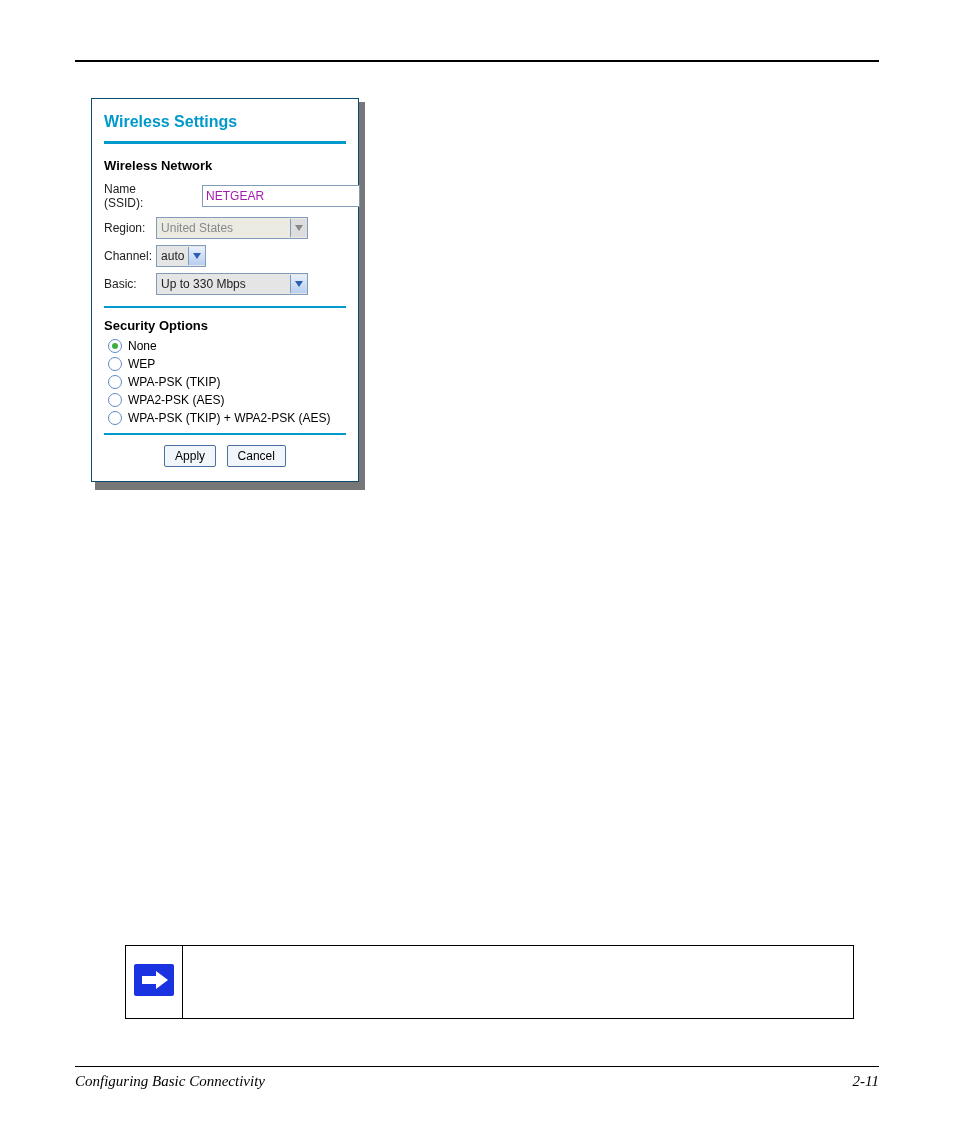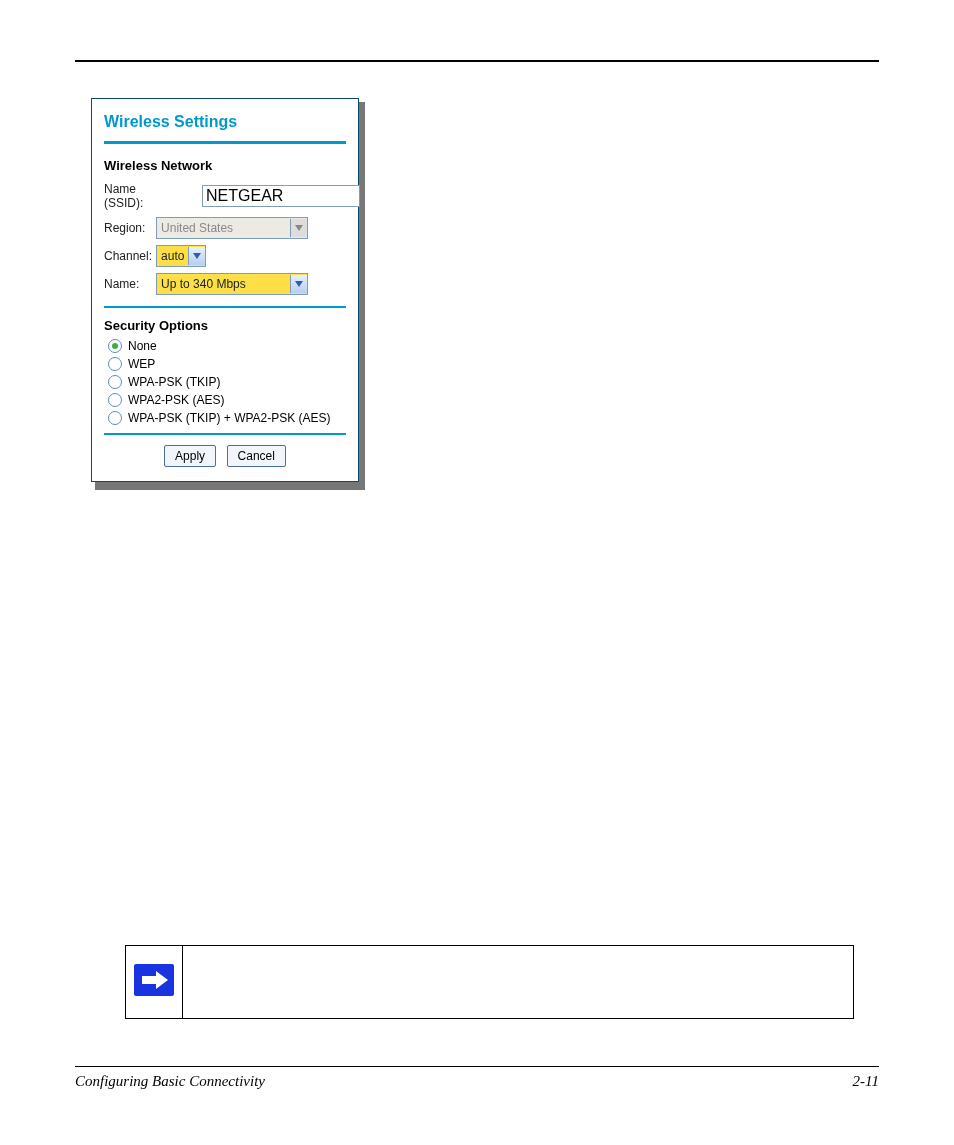--- a/index.html
+++ b/index.html
@@ -69,32 +69,32 @@
     vertical-align: middle;
   }
   .form-label {
     width: 70px;
     line-height: 1.2;
   }
   .text-input {
     border: 1px solid #7F9DB9;
     height: 18px;
     width: 150px;
-    font-size: 16px;
+    font-size: 12px;
     padding: 1px 3px;
     font-family: Arial, sans-serif;
-    color: #000000;
+    color: #a21caf;
     margin-left: 46px;
   }
   .select-wrap {
     display: inline-flex;
     align-items: center;
     border: 1px solid #7F9DB9;
     height: 20px;
-    background: #fde047;
+    background: #e5e5e5;
   }
   .select-wrap.disabled {
     background: #EBEBE4;
     color: #7a7a7a;
   }
   .select-value {
     padding: 0 4px;
     font-size: 12px;
     line-height: 18px;
   }
@@ -251,24 +251,24 @@
               <span class="select-value">auto</span>
               <span class="select-arrow">
                 <svg width="8" height="6" viewBox="0 0 8 6">
                       <polygon points="0,0 8,0 4,6" fill="#2b5fb4"></polygon>
                     </svg>
               </span>
             </span>
           </td>
         </tr>
         <tr>
-          <td class="form-label">Name:</td>
+          <td class="form-label">Basic:</td>
           <td>
             <span class="select-wrap" style="width:150px;">
-              <span class="select-value" style="flex:1;">Up to 340 Mbps</span>
+              <span class="select-value" style="flex:1;">Up to 330 Mbps</span>
               <span class="select-arrow">
                 <svg width="8" height="6" viewBox="0 0 8 6">
                       <polygon points="0,0 8,0 4,6" fill="#2b5fb4"></polygon>
                     </svg>
               </span>
             </span>
           </td>
         </tr>
       </tbody>
         </table>

